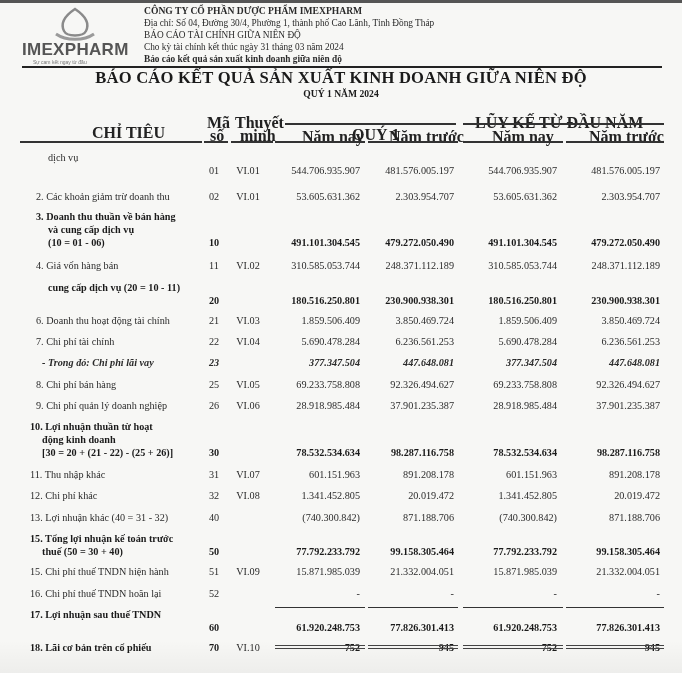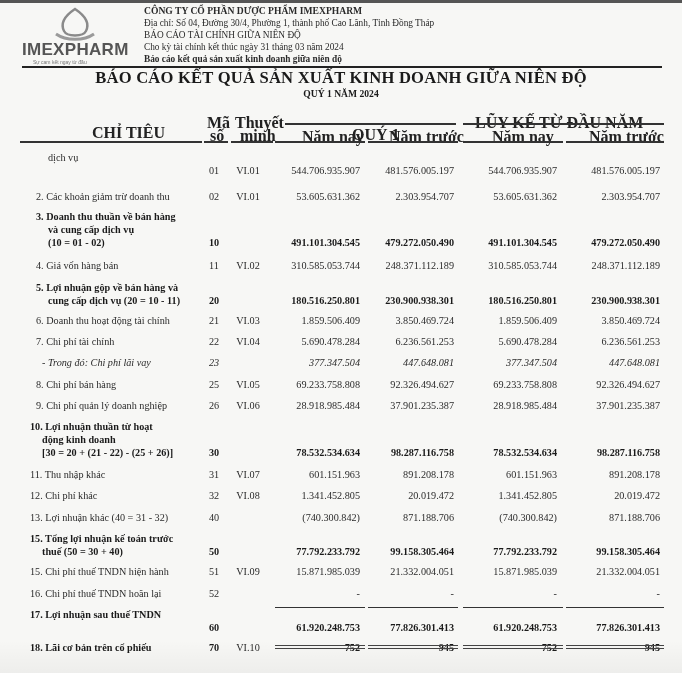--- a/index.html
+++ b/index.html
@@ -29,21 +29,21 @@
     .row { position: absolute; left: 0; width: 682px; font-size: 10.2px; color: #2a2a2a; }
     .row .lbl { position: absolute; left: 36px; width: 170px; line-height: 12.8px; }
     .row .ma { position: absolute; left: 204px; width: 20px; text-align: center; }
     .row .tm { position: absolute; left: 230px; width: 36px; text-align: center; }
     .row .v { position: absolute; width: 96px; text-align: right; }
     .row .v0 { left: 264px; }
     .row .v1 { left: 358px; }
     .row .v2 { left: 461px; }
     .row .v3 { left: 564px; }
     .row.bold .lbl, .row.bold .ma, .row.bold .v { font-weight: bold; color: #1a1a1a; }
-    .row.italic .lbl, .row.italic .ma, .row.italic .v { font-style: italic; }
+    .row.italic .lbl, .row.italic .ma, .row.italic .v { font-style: italic; font-weight: bold; }
     .uline { position: absolute; height: 1.4px; background: #333; }
     .dline { position: absolute; height: 4px; border-top: 1.4px solid #444; border-bottom: 1.4px solid #444; box-sizing: border-box; }
     .shade { position: absolute; left: 0; top: 640px; width: 682px; height: 33px; background: linear-gradient(to bottom, rgba(0,0,0,0), rgba(0,0,0,0.04)); }
   </style>
 </head>
 <body>
 
 <div class="topbar"></div>
 
 <div class="header">
@@ -112,21 +112,21 @@
         <div class="tm" style="top: 0px;">VI.01</div>
         <div class="v v0" style="top: 0px;">53.605.631.362</div>
         <div class="v v1" style="top: 0px;">2.303.954.707</div>
         <div class="v v2" style="top: 0px;">53.605.631.362</div>
         <div class="v v3" style="top: 0px;">2.303.954.707</div>
       </div>
       <div class="row bold" style="top: 99px;">
         <div class="lbl">
           <div>3. Doanh thu thuần về bán hàng</div>
           <div style="padding-left: 12px;">và cung cấp dịch vụ</div>
-          <div style="padding-left: 12px;">(10 = 01 - 02)</div>
+          <div style="padding-left: 12px;">(10 = 01 - 06)</div>
         </div>
         <div class="ma" style="top: 25.6px;">10</div>
         <div class="tm" style="top: 25.6px;"></div>
         <div class="v v0" style="top: 25.6px;">491.101.304.545</div>
         <div class="v v1" style="top: 25.6px;">479.272.050.490</div>
         <div class="v v2" style="top: 25.6px;">491.101.304.545</div>
         <div class="v v3" style="top: 25.6px;">479.272.050.490</div>
       </div>
       <div class="row" style="top: 148px;">
         <div class="lbl">
@@ -134,21 +134,20 @@
         </div>
         <div class="ma" style="top: 0px;">11</div>
         <div class="tm" style="top: 0px;">VI.02</div>
         <div class="v v0" style="top: 0px;">310.585.053.744</div>
         <div class="v v1" style="top: 0px;">248.371.112.189</div>
         <div class="v v2" style="top: 0px;">310.585.053.744</div>
         <div class="v v3" style="top: 0px;">248.371.112.189</div>
       </div>
       <div class="row bold" style="top: 170px;">
         <div class="lbl">
-          <div>5. Lợi nhuận gộp về bán hàng và</div>
           <div style="padding-left: 12px;">cung cấp dịch vụ (20 = 10 - 11)</div>
         </div>
         <div class="ma" style="top: 12.8px;">20</div>
         <div class="tm" style="top: 12.8px;"></div>
         <div class="v v0" style="top: 12.8px;">180.516.250.801</div>
         <div class="v v1" style="top: 12.8px;">230.900.938.301</div>
         <div class="v v2" style="top: 12.8px;">180.516.250.801</div>
         <div class="v v3" style="top: 12.8px;">230.900.938.301</div>
       </div>
       <div class="row" style="top: 203px;">

